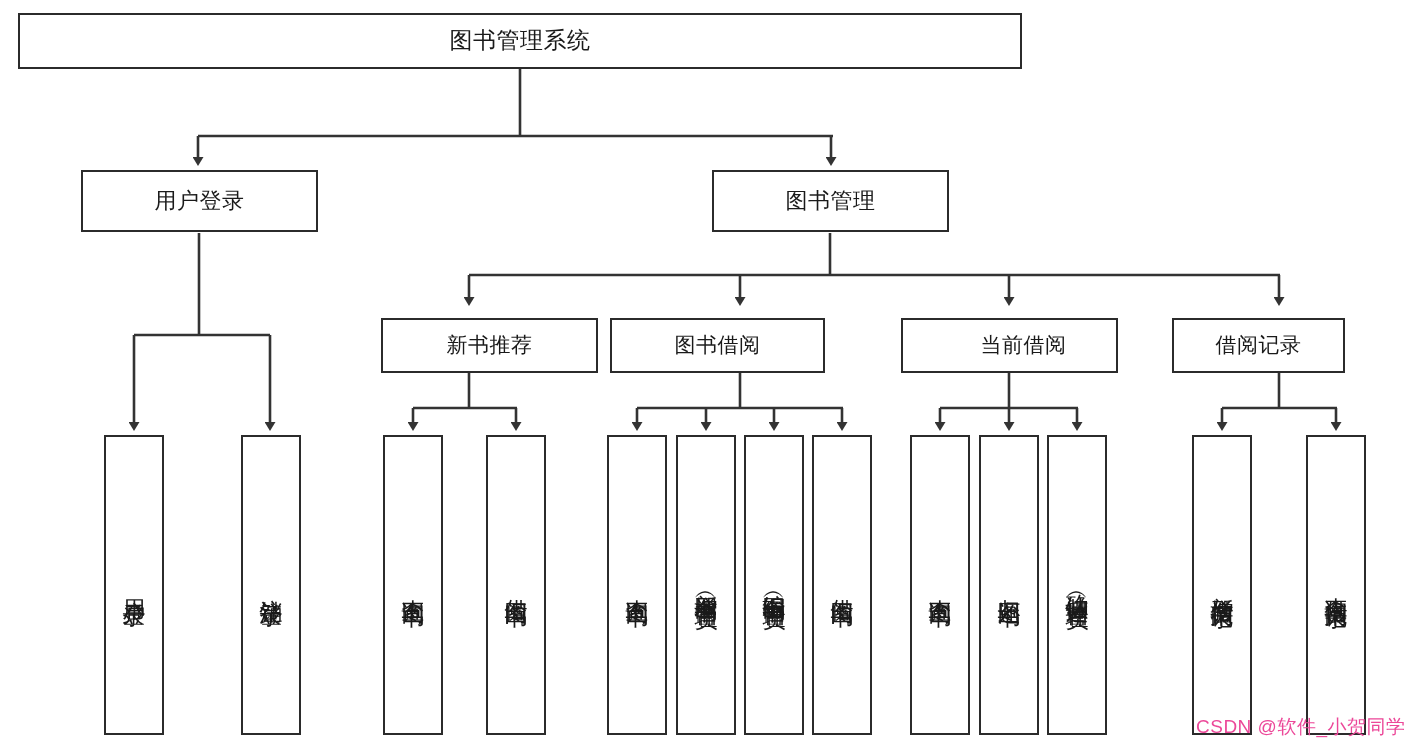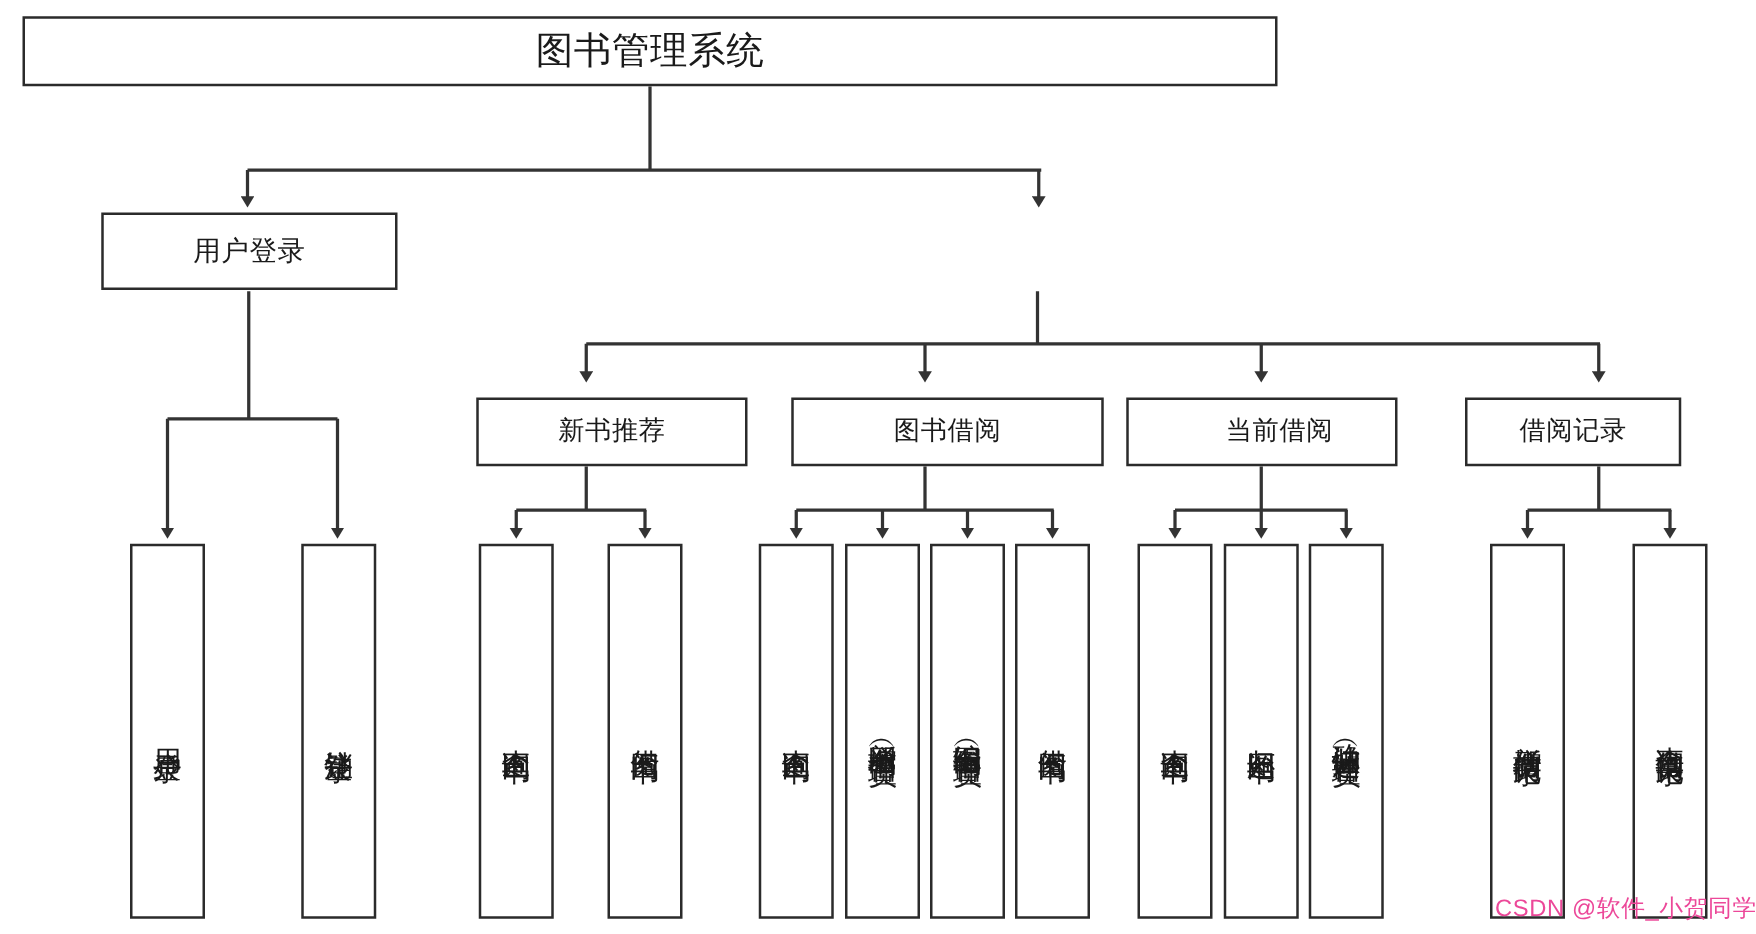--- a/index.html
+++ b/index.html
@@ -33,21 +33,21 @@
     align-items: center;
     justify-content: center;
     color: #1a1a1a;
   }
   .node .lbl {
     display: block;
     text-align: center;
     line-height: 1.18;
     letter-spacing: 0.5px;
   }
-  .node.root .lbl   { font-size: 30px; }
+  .node.root .lbl   { font-size: 23px; }
   .node.level2 .lbl { font-size: 22px; }
   .node.level3 .lbl { font-size: 21px; }
   .node.leaf {
     align-items: center;
     justify-content: center;
   }
   .node.leaf .lbl {
     writing-mode: vertical-rl;
     text-orientation: upright;
     font-size: 23px;
@@ -118,25 +118,28 @@
     </g>
   </svg>
 
   <div class="node root" style="left:18px; top:13px; width:1004px; height:56px;">
     <span class="lbl">图书管理系统</span>
   </div>
 
   <div class="node level2" style="left:81px; top:170px; width:237px; height:62px;">
     <span class="lbl">用户登录</span>
   </div>
+  <div class="node level2" style="left:712px; top:170px; width:237px; height:62px;">
+    <span class="lbl">图书管理</span>
+  </div>
 
   <div class="node level3" style="left:381px; top:318px; width:217px; height:55px;">
     <span class="lbl">新书推荐</span>
   </div>
-  <div class="node level3" style="left:633px; top:318px; width:250px; height:55px;">
+  <div class="node level3" style="left:610px; top:318px; width:215px; height:55px;">
     <span class="lbl">图书借阅</span>
   </div>
   <div class="node level3" style="left:901px; top:318px; width:217px; height:55px;padding-left:28px;">
     <span class="lbl">当前借阅</span>
   </div>
   <div class="node level3" style="left:1172px; top:318px; width:173px; height:55px;">
     <span class="lbl">借阅记录</span>
   </div>
 
   <div class="node leaf" style="left:104px; top:435px; width:60px; height:300px;">

